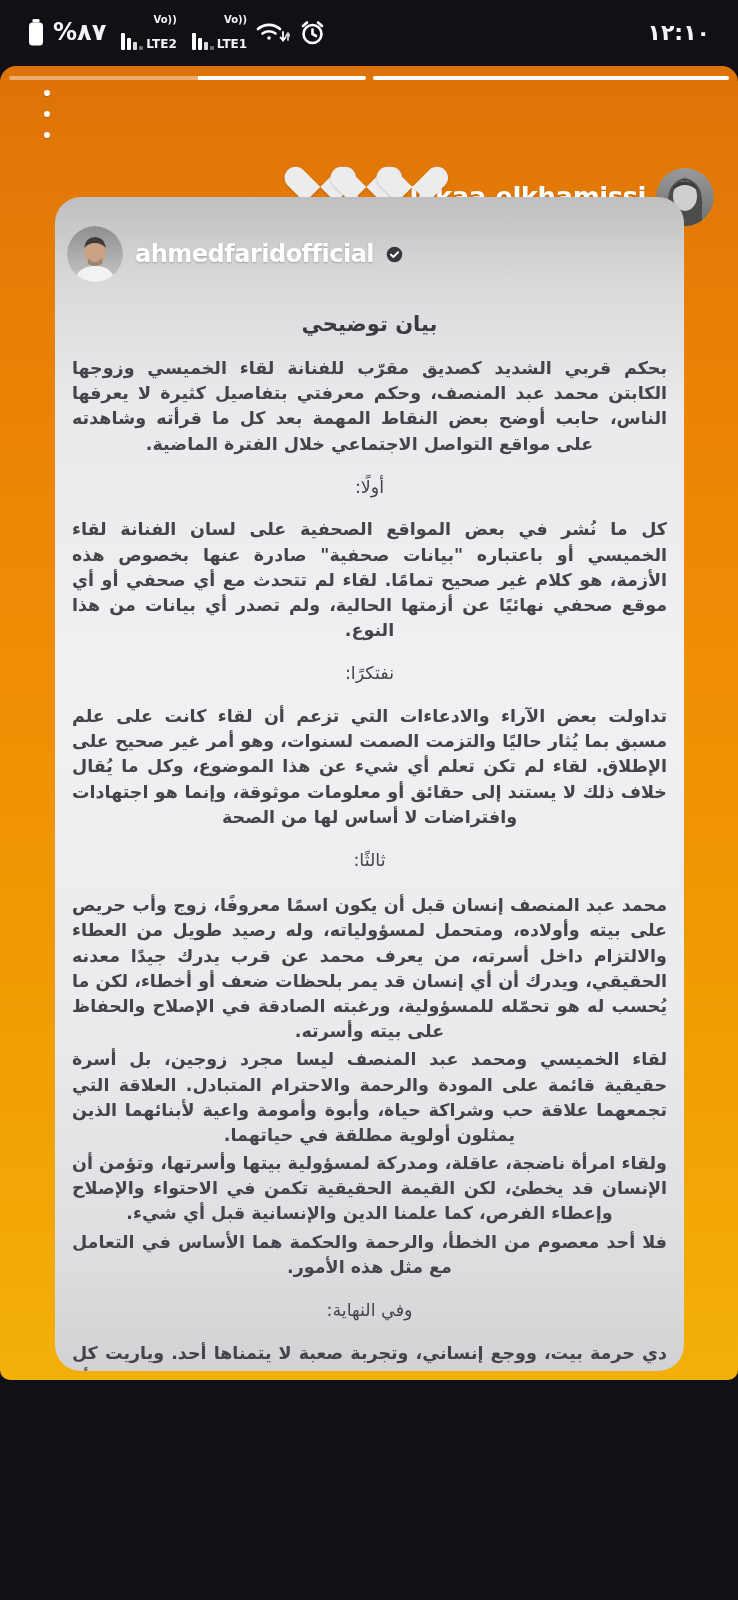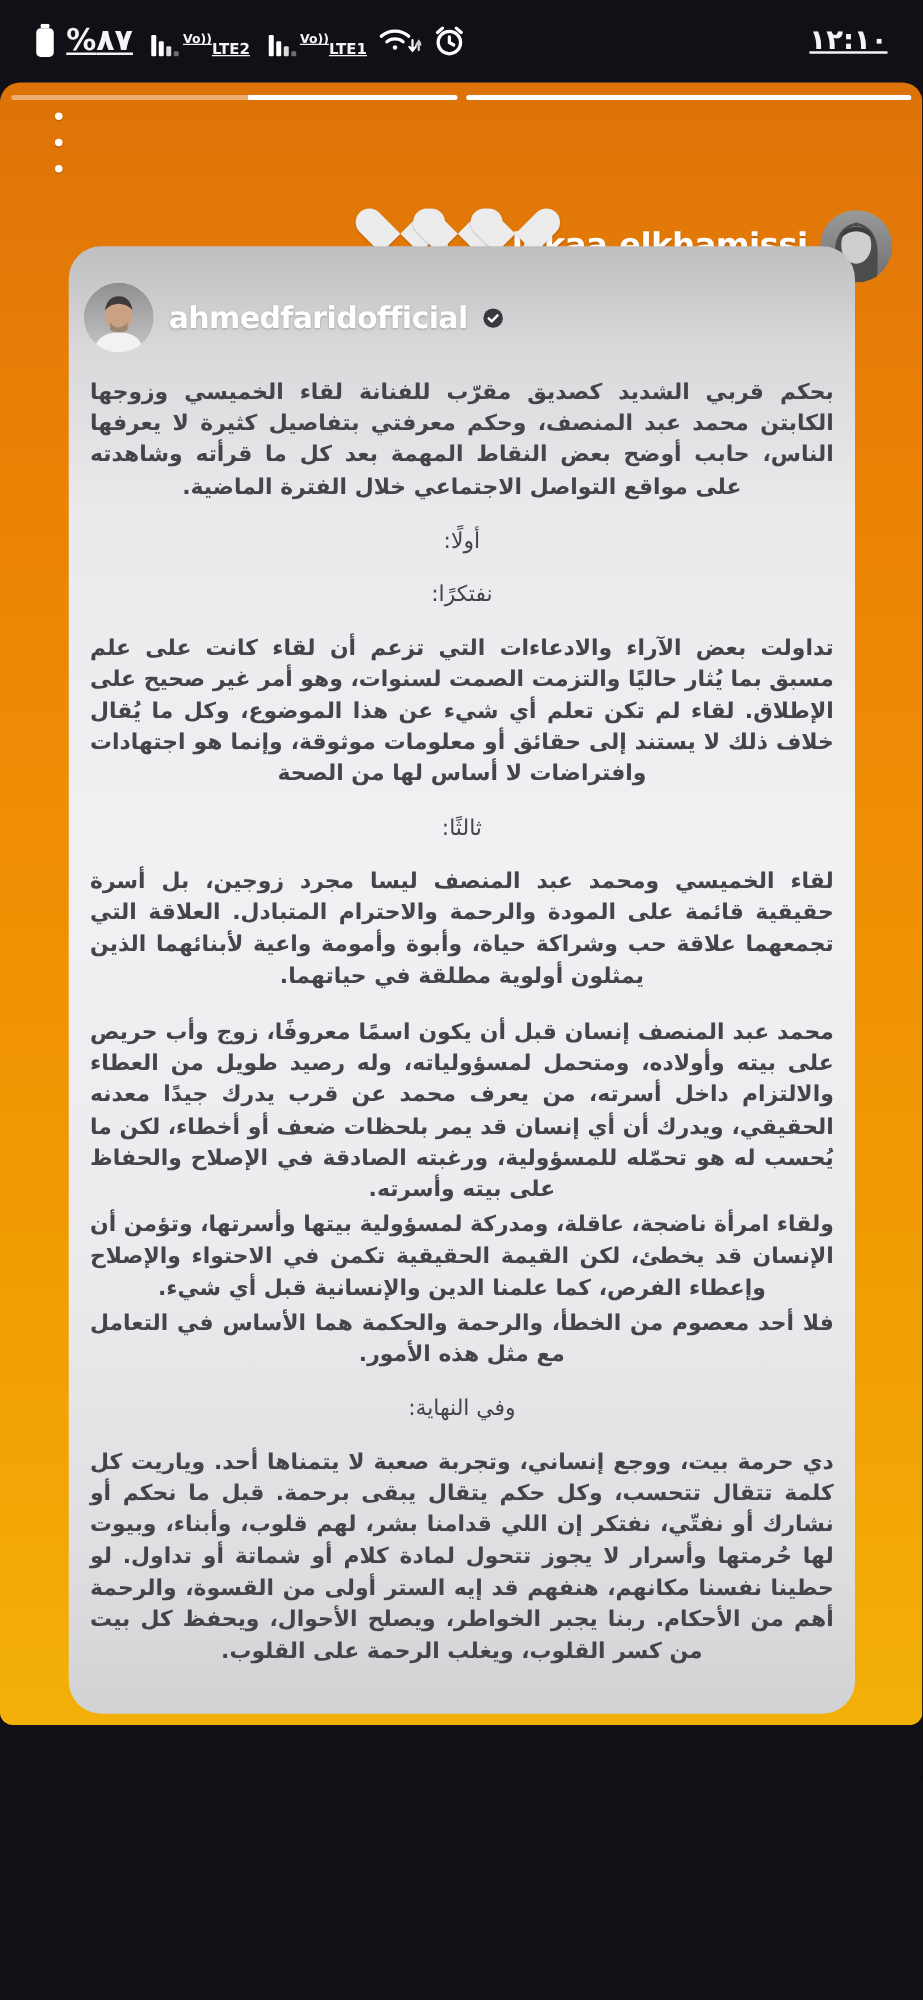--- a/index.html
+++ b/index.html
@@ -2,31 +2,31 @@
 <html lang="ar"><head>
 <meta charset="utf-8">
 <style>
   html,body{margin:0;padding:0;background:#0c0c12;}
   .screen{position:relative;width:738px;height:1600px;overflow:hidden;
     background:#101016;font-family:"DejaVu Sans",sans-serif;}
 
   
   .status-bar{position:absolute;top:0;left:0;right:0;height:64px;
     display:flex;align-items:center;direction:ltr;padding:0 28px;box-sizing:border-box;
-    color:#f3f4f6;text-decoration:underline;}
+    color:#f3f4f6;}
   .sb-left{display:flex;align-items:center;gap:9px;}
   .sb-batt-pct{font-size:24px;font-weight:bold;letter-spacing:-1px;}
   .sb-net{display:flex;align-items:flex-end;gap:3px;margin-left:6px;}
   .sb-bars{display:flex;align-items:flex-end;gap:2px;height:18px;}
   .sb-bars i{display:block;width:4px;background:#fff;border-radius:1px;}
   .sb-bars i:nth-child(1){height:17px;}
   .sb-bars i:nth-child(2){height:12px;}
   .sb-bars i:nth-child(3){height:8px;opacity:.85;}
   .sb-bars i:nth-child(4){height:4px;opacity:.4;}
-  .sb-net-txt{display:flex;flex-direction:row;align-items:center;line-height:1;}
+  .sb-net-txt{display:flex;flex-direction:column;align-items:flex-end;line-height:1;}
   .sb-volte{font-size:10px;font-weight:bold;}
   .sb-lte{font-size:12px;font-weight:bold;margin-top:13px;}
   .sb-time{margin-left:auto;font-size:22px;font-weight:bold;letter-spacing:1px;}
   .sb-icon{display:flex;align-items:center;}
 
   
   .story{position:absolute;top:66px;left:0;right:0;height:1314px;
     border-radius:16px 16px 10px 10px;
     background:linear-gradient(180deg,#dd7308 0%,#ea8106 22%,#ef8d04 45%,#f19b03 70%,#f2a705 88%,#f3b009 100%);}
   .progress-row{position:absolute;top:10px;left:9px;right:9px;display:flex;gap:7px;direction:rtl;}
@@ -212,29 +212,31 @@
         </span>
         <span class="post-username">ahmedfaridofficial</span>
         <span class="badge">
           <svg width="17" height="17" viewBox="0 0 24 24">
             <circle cx="12" cy="12" r="11" fill="#38383d"></circle>
             <path d="M7 12.2 L10.4 15.6 L17 8.8" fill="none" stroke="#ffffff" stroke-width="2.8" stroke-linecap="round" stroke-linejoin="round"></path>
           </svg>
         </span>
       </div>
 
+      <div class="post-title">بيان توضيحي</div>
 
       <div class="post-body">
         <p class="para gap">بحكم قربي الشديد كصديق مقرّب للفنانة لقاء الخميسي وزوجها الكابتن محمد عبد المنصف، وحكم معرفتي بتفاصيل كثيرة لا يعرفها الناس، حابب أوضح بعض النقاط المهمة بعد كل ما قرأته وشاهدته على مواقع التواصل الاجتماعي خلال الفترة الماضية.</p>
         <p class="bhead">أولًا:</p>
+        <p class="para cont">كل ما نُشر في بعض المواقع الصحفية على لسان الفنانة لقاء الخميسي أو باعتباره "بيانات صحفية" صادرة عنها بخصوص هذه الأزمة، هو كلام غير صحيح تمامًا. لقاء لم تتحدث مع أي صحفي أو أي موقع صحفي نهائيًا عن أزمتها الحالية، ولم تصدر أي بيانات من هذا النوع.</p>
         <p class="bhead">نفتكرًا:</p>
         <p class="para cont">تداولت بعض الآراء والادعاءات التي تزعم أن لقاء كانت على علم مسبق بما يُثار حاليًا والتزمت الصمت لسنوات، وهو أمر غير صحيح على الإطلاق. لقاء لم تكن تعلم أي شيء عن هذا الموضوع، وكل ما يُقال خلاف ذلك لا يستند إلى حقائق أو معلومات موثوقة، وإنما هو اجتهادات وافتراضات لا أساس لها من الصحة</p>
         <p class="bhead">ثالثًا:</p>
+        <p class="para gap">محمد عبد المنصف إنسان قبل أن يكون اسمًا معروفًا، زوج وأب حريص على بيته وأولاده، ومتحمل لمسؤولياته، وله رصيد طويل من العطاء والالتزام داخل أسرته، من يعرف محمد عن قرب يدرك جيدًا معدنه الحقيقي، ويدرك أن أي إنسان قد يمر بلحظات ضعف أو أخطاء، لكن ما يُحسب له هو تحمّله للمسؤولية، ورغبته الصادقة في الإصلاح والحفاظ على بيته وأسرته.</p>
         <p class="para cont">لقاء الخميسي ومحمد عبد المنصف ليسا مجرد زوجين، بل أسرة حقيقية قائمة على المودة والرحمة والاحترام المتبادل. العلاقة التي تجمعهما علاقة حب وشراكة حياة، وأبوة وأمومة واعية لأبنائهما الذين يمثلون أولوية مطلقة في حياتهما.</p>
-        <p class="para gap">محمد عبد المنصف إنسان قبل أن يكون اسمًا معروفًا، زوج وأب حريص على بيته وأولاده، ومتحمل لمسؤولياته، وله رصيد طويل من العطاء والالتزام داخل أسرته، من يعرف محمد عن قرب يدرك جيدًا معدنه الحقيقي، ويدرك أن أي إنسان قد يمر بلحظات ضعف أو أخطاء، لكن ما يُحسب له هو تحمّله للمسؤولية، ورغبته الصادقة في الإصلاح والحفاظ على بيته وأسرته.</p>
         <p class="para cont">ولقاء امرأة ناضجة، عاقلة، ومدركة لمسؤولية بيتها وأسرتها، وتؤمن أن الإنسان قد يخطئ، لكن القيمة الحقيقية تكمن في الاحتواء والإصلاح وإعطاء الفرص، كما علمنا الدين والإنسانية قبل أي شيء.</p>
         <p class="para cont">فلا أحد معصوم من الخطأ، والرحمة والحكمة هما الأساس في التعامل مع مثل هذه الأمور.</p>
         <p class="bhead">وفي النهاية:</p>
         <p class="para cont">دي حرمة بيت، ووجع إنساني، وتجربة صعبة لا يتمناها أحد. وياريت كل كلمة تتقال تتحسب، وكل حكم يتقال يبقى برحمة. قبل ما نحكم أو نشارك أو نفتّي، نفتكر إن اللي قدامنا بشر، لهم قلوب، وأبناء، وبيوت لها حُرمتها وأسرار لا يجوز تتحول لمادة كلام أو شماتة أو تداول. لو حطينا نفسنا مكانهم، هنفهم قد إيه الستر أولى من القسوة، والرحمة أهم من الأحكام. ربنا يجبر الخواطر، ويصلح الأحوال، ويحفظ كل بيت من كسر القلوب، ويغلب الرحمة على القلوب.</p>
 
       </div>
     </div>
   </div>
 
 

